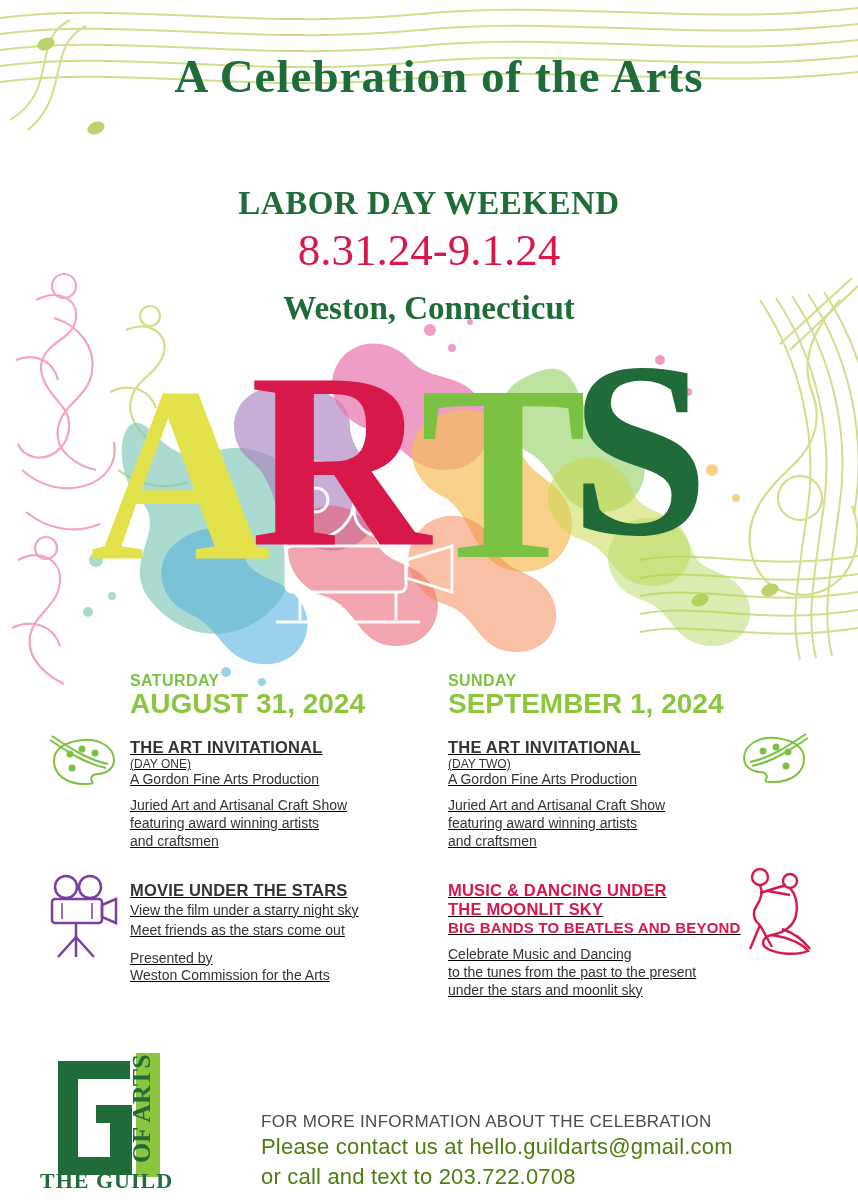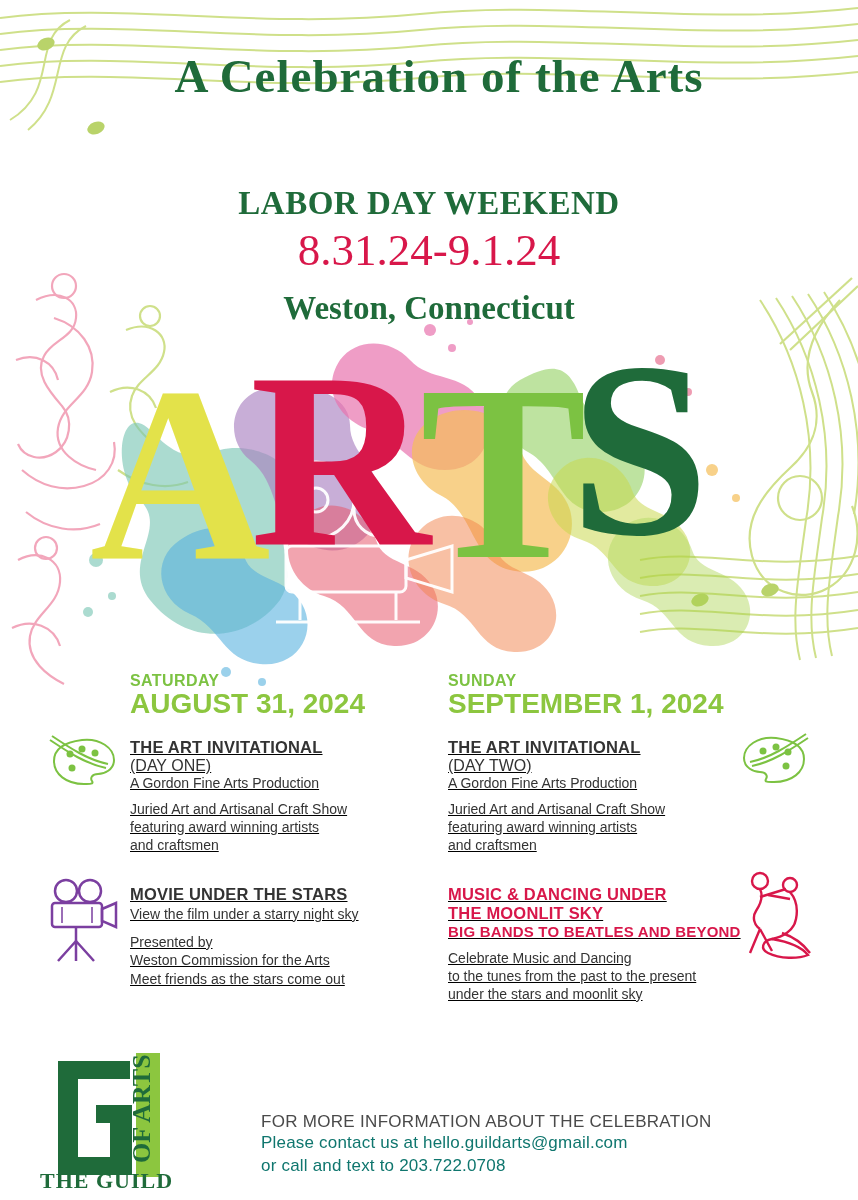--- a/index.html
+++ b/index.html
@@ -79,21 +79,21 @@
   .col-sun{left:448px;width:330px;}
   .day-small{
     font-size:16px;font-weight:bold;color:#7cc242;letter-spacing:.4px;
   }
   .day-big{
     font-size:28px;font-weight:bold;color:#8cc63f;letter-spacing:0px;margin-top:-2px;
   }
   .event{margin-top:18px;position:relative;text-decoration:underline;}
   .ev-title{font-size:16.5px;font-weight:bold;color:#333333;letter-spacing:.2px;}
   .ev-title.red{color:#d8174a;}
-  .ev-sub{font-size:16px;color:#333;}
+  .ev-sub{font-size:12px;color:#333;}
   .ev-sub2{font-size:14px;color:#333;}
   .ev-body{font-size:14px;color:#333;line-height:1.28;margin-top:10px;}
   .ev-body.tight{margin-top:2px;}
   .ev-red-sub{font-size:15px;font-weight:bold;color:#d8174a;letter-spacing:.2px;}
 
   
   .icon{position:absolute;}
   .icon-palette-left{left:-82px;top:-4px;}
   .icon-palette-right{left:290px;top:-6px;}
   .icon-camera{left:-90px;top:-8px;}
@@ -101,21 +101,21 @@
 
   
   .footer{position:absolute;left:0;top:1040px;width:858px;height:160px;}
   .logo{position:absolute;left:44px;top:5px;width:150px;height:150px;}
   .logo-text{
     position:absolute;left:40px;top:128px;
     font-family:"Liberation Serif", serif;font-weight:bold;font-size:22px;color:#1f6b3a;letter-spacing:1px;
   }
   .contact{position:absolute;left:229px;top:72px;margin-left:32px;}
   .contact-head{font-size:17px;color:#4a4a4a;letter-spacing:.3px;}
-  .contact-line{font-size:17px;color:#0f766e;letter-spacing:.2px;line-height:1.35;}
+  .contact-line{font-size:22px;color:#4d7c0f;letter-spacing:.2px;line-height:1.35;}
 </style>
 </head>
 <body>
 
 <div class="poster">
 
   <svg class="bg-svg" viewBox="0 0 858 1200">
 
     <g stroke="#cfe08a" fill="none" stroke-width="2">
       <path d="M0,18 C120,2 260,30 420,14 C560,0 700,26 858,8"></path>
@@ -279,23 +279,23 @@
             <circle cx="50" cy="14" r="11" fill="none" stroke="#7b3fa0" stroke-width="2.5"></circle>
             <rect x="12" y="26" width="50" height="24" rx="3" fill="none" stroke="#7b3fa0" stroke-width="2.5"></rect>
             <path d="M62,32 L76,26 L76,50 L62,44 Z" fill="none" stroke="#7b3fa0" stroke-width="2.5"></path>
             <path d="M36,50 L36,64" stroke="#7b3fa0" stroke-width="2.5"></path>
             <path d="M36,64 L18,84 M36,64 L54,84 M36,64 L36,84" stroke="#7b3fa0" stroke-width="2.5" fill="none"></path>
             <path d="M22,30 L22,46 M52,30 L52,46" stroke="#7b3fa0" stroke-width="1.5"></path>
           </svg>
         </span>
         <div class="ev-title">MOVIE UNDER THE STARS</div>
         <div class="ev-body tight">View the film under a starry night sky</div>
+        <div class="ev-body tight">Meet friends as the stars come out</div>
         <div class="ev-body" style="white-space:pre-line">Presented by
 Weston Commission for the Arts</div>
-        <div class="ev-body tight">Meet friends as the stars come out</div>
       </div>
     </div>
 
     <div class="col col-sun">
       <div class="day-small">SUNDAY</div>
       <div class="day-big">SEPTEMBER 1, 2024</div>
 
       <div class="event">
         <span class="icon icon-palette-right">
           <svg width="72" height="52" viewBox="0 0 72 52">

